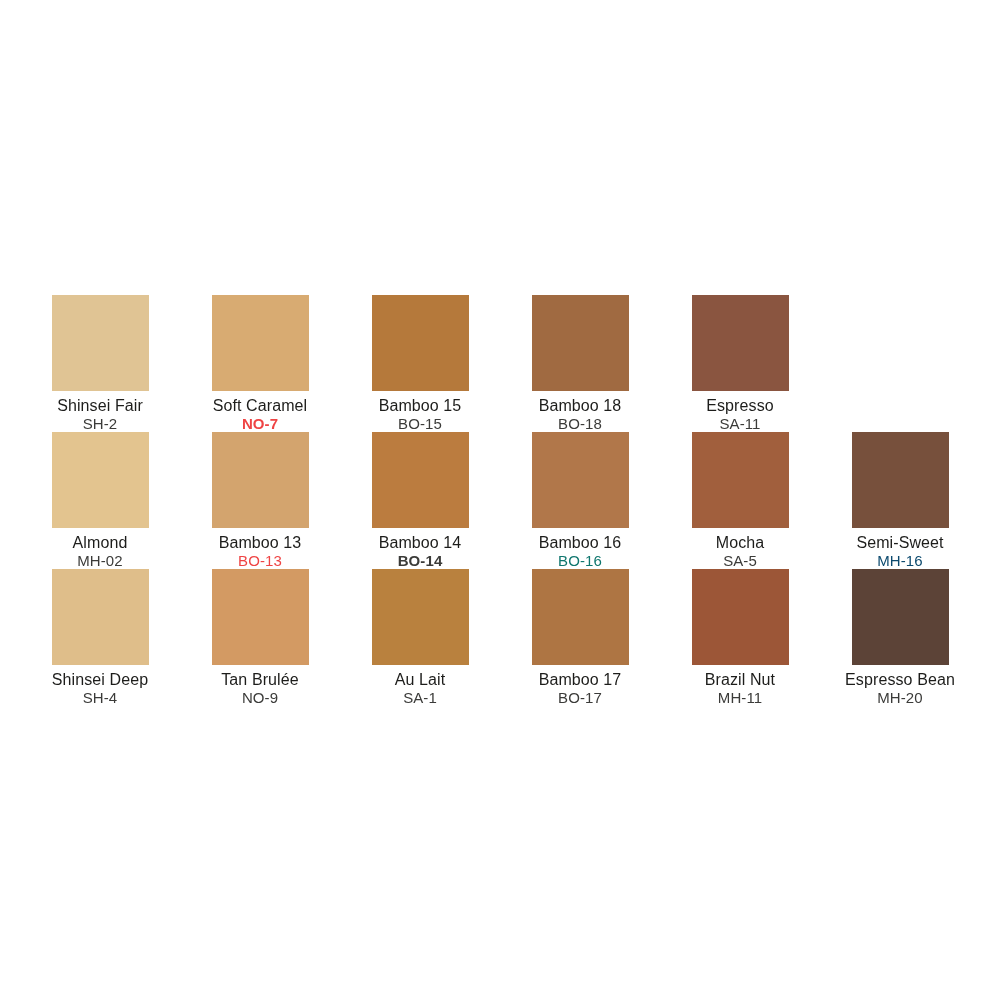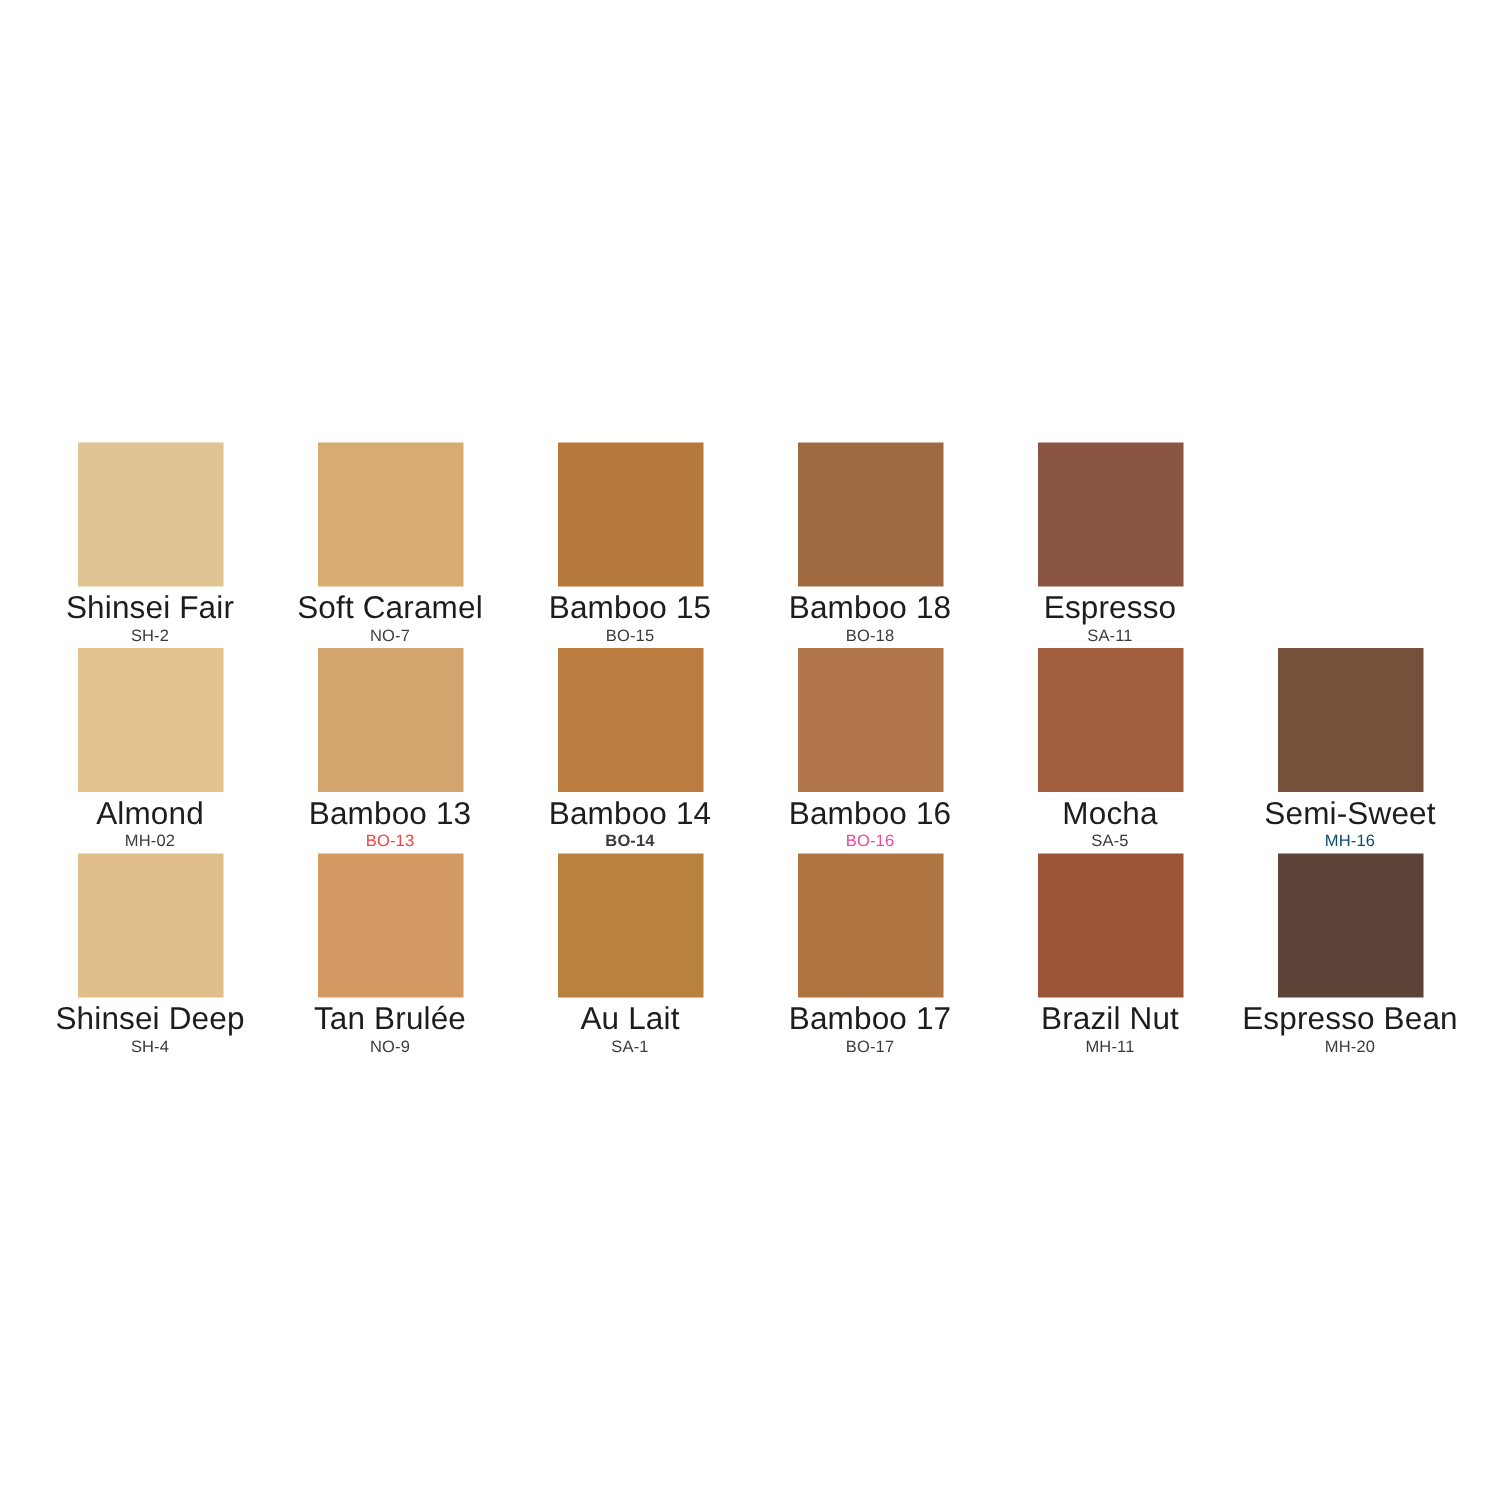--- a/index.html
+++ b/index.html
@@ -48,31 +48,31 @@
   }
 
   .swatch-chip {
     width: 97px;
     height: 96px;
     display: block;
   }
 
   .swatch-name {
     margin-top: 5px;
-    font-size: 21px;
+    font-size: 16px;
     line-height: 19px;
     color: #1d1d1b;
     text-align: center;
     white-space: nowrap;
     letter-spacing: 0.1px;
   }
 
   .swatch-code {
     margin-top: 1px;
-    font-size: 11px;
+    font-size: 15px;
     line-height: 16px;
     color: #3b3b39;
     text-align: center;
     white-space: nowrap;
     letter-spacing: 0.1px;
   }
 </style>
 </head>
 <body style="background: rgb(255, 255, 255);">
 
@@ -80,21 +80,21 @@
   <div class="grid">
       <div class="swatch-row">
         <div class="swatch-cell">
           <div class="swatch-chip" style="background-color: rgb(224, 196, 148);"></div>
           <div class="swatch-name" style="color: rgb(29, 29, 27);">Shinsei Fair</div>
           <div class="swatch-code" style="color: rgb(59, 59, 57);">SH-2</div>
         </div>
         <div class="swatch-cell">
           <div class="swatch-chip" style="background-color: rgb(216, 171, 114);"></div>
           <div class="swatch-name" style="color: rgb(29, 29, 27); text-align: right;">Soft Caramel</div>
-          <div class="swatch-code" style="color: #404040;">NO-7</div>
+          <div class="swatch-code" style="color: #ef4444; font-weight: bold;">NO-7</div>
         </div>
         <div class="swatch-cell">
           <div class="swatch-chip" style="background-color: rgb(181, 121, 59);"></div>
           <div class="swatch-name" style="color: rgb(29, 29, 27);">Bamboo 15</div>
           <div class="swatch-code" style="color: rgb(59, 59, 57);">BO-15</div>
         </div>
         <div class="swatch-cell">
           <div class="swatch-chip" style="background-color: rgb(160, 106, 65);"></div>
           <div class="swatch-name" style="color: rgb(29, 29, 27);">Bamboo 18</div>
           <div class="swatch-code" style="color: rgb(59, 59, 57);">BO-18</div>
@@ -117,21 +117,21 @@
           <div class="swatch-code" style="color: #ef4444;">BO-13</div>
         </div>
         <div class="swatch-cell">
           <div class="swatch-chip" style="background-color: rgb(187, 124, 63);"></div>
           <div class="swatch-name" style="color: rgb(29, 29, 27);">Bamboo 14</div>
           <div class="swatch-code" style="color: rgb(59, 59, 57); font-weight: bold;">BO-14</div>
         </div>
         <div class="swatch-cell">
           <div class="swatch-chip" style="background-color: rgb(177, 119, 74);"></div>
           <div class="swatch-name" style="color: rgb(29, 29, 27);">Bamboo 16</div>
-          <div class="swatch-code" style="color: #ec4899; text-align: right;">BO-16</div>
+          <div class="swatch-code" style="color: #0f766e; text-align: right;">BO-16</div>
         </div>
         <div class="swatch-cell">
           <div class="swatch-chip" style="background-color: rgb(161, 95, 61);"></div>
           <div class="swatch-name" style="color: rgb(29, 29, 27);">Mocha</div>
           <div class="swatch-code" style="color: rgb(59, 59, 57);">SA-5</div>
         </div>
         <div class="swatch-cell">
           <div class="swatch-chip" style="background-color: rgb(119, 80, 60);"></div>
           <div class="swatch-name" style="color: rgb(29, 29, 27);">Semi-Sweet</div>
           <div class="swatch-code" style="color: #0c4a6e;">MH-16</div>

